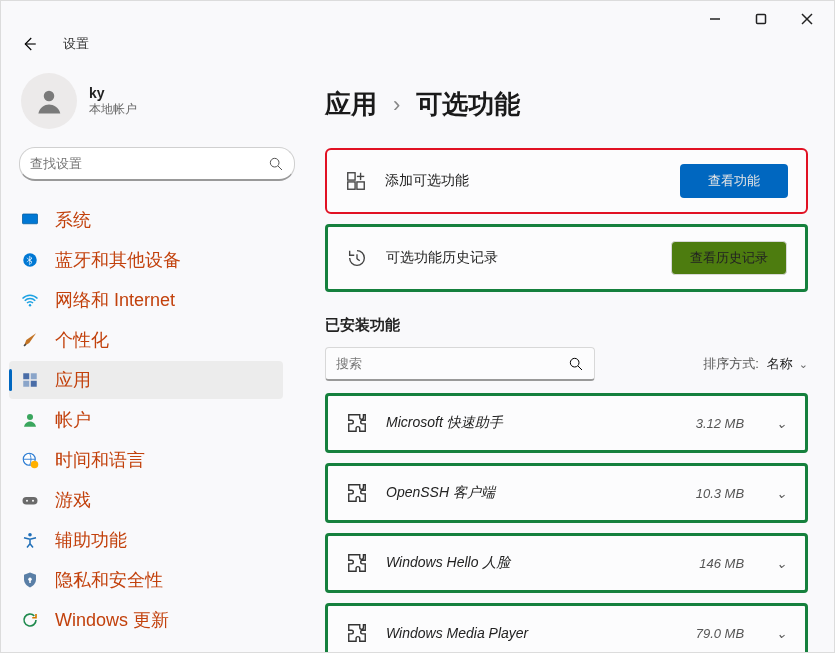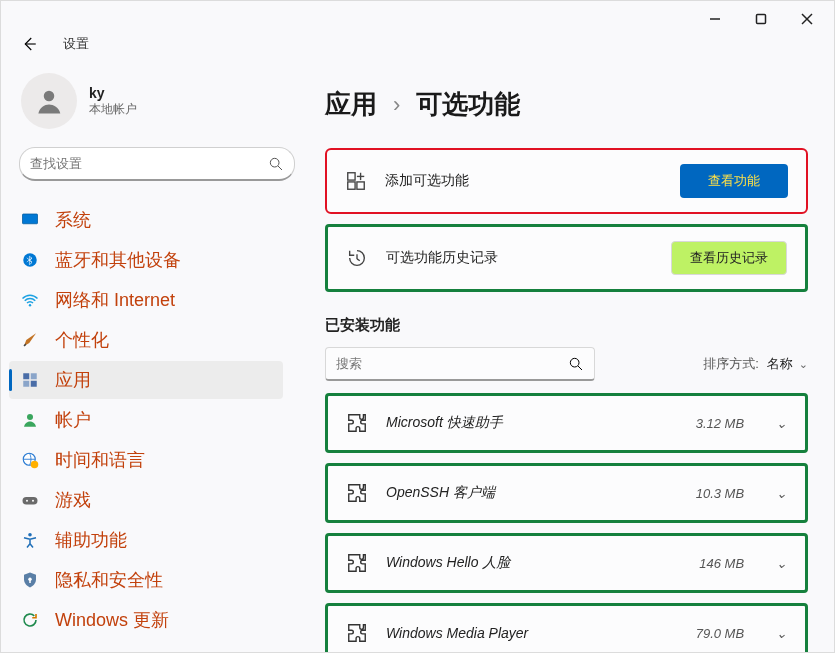--- a/index.html
+++ b/index.html
@@ -27,22 +27,22 @@
     .nav-item.active::before { content:""; position:absolute; left:0; top:8px; bottom:8px; width:3px; background:#0067c0; border-radius:2px; }
     .nav-ico { width:18px; height:18px; display:flex; align-items:center; justify-content:center; }
     .main { flex:1; padding:10px 26px 0 24px; overflow-y:auto; }
     .crumbs { font-size:26px; font-weight:600; color:#1a1a1a; margin:18px 0 26px 0; display:flex; align-items:center; gap:16px; }
     .crumbs .sep { color:#888; font-size:22px; font-weight:400; }
     .card { background:#fcfcfd; border:3px solid #15803d; border-radius:4px; margin-bottom:10px; }
     .card.accent { border:2px solid #e11123; border-radius:6px; }
     .row { display:flex; align-items:center; padding:14px 18px; gap:18px; }
     .row .ricon { width:22px; height:22px; color:#444; flex-shrink:0; }
     .row .rlabel { flex:1; font-size:14px; color:#222; }
-    .btn-primary { background:#0067c0; color:#fde047; border:0; border-radius:4px; padding:8px 28px; font-size:13px; }
-    .btn-secondary { background:#bef264; border:1px solid #d8d8d8; border-radius:4px; padding:7px 18px; font-size:13px; color:#222; }
+    .btn-primary { background:#0067c0; color:#e5e5e5; border:0; border-radius:4px; padding:8px 28px; font-size:13px; }
+    .btn-secondary { background:#4d7c0f; border:1px solid #d8d8d8; border-radius:4px; padding:7px 18px; font-size:13px; color:#222; }
     .section-title { font-size:15px; font-weight:600; color:#222; margin:24px 0 12px 0; }
     .filterbar { display:flex; align-items:center; gap:19px; margin-bottom:12px; }
     .search2 { flex:0 0 270px; display:flex; align-items:center; border:1px solid #d8d8d8; border-bottom:2px solid #999; border-radius:4px; height:34px; padding:0 10px; background:#fcfcfd; }
     .search2 input { flex:1; border:0; outline:0; font-size:13px; background:transparent; }
     .spacer { flex:1; }
     .sort { font-size:13px; color:#222; display:flex; align-items:center; gap:6px; }
     .sort .lbl { color:#555; margin-right:2px;margin-left:36px; }
     .sort .chev { font-size:11px; color:#666; }
     .feat-row { display:flex; align-items:center; padding:16px 18px; gap:18px;font-style:italic; }
     .feat-row .ficon { width:22px; height:22px; color:#333; }

